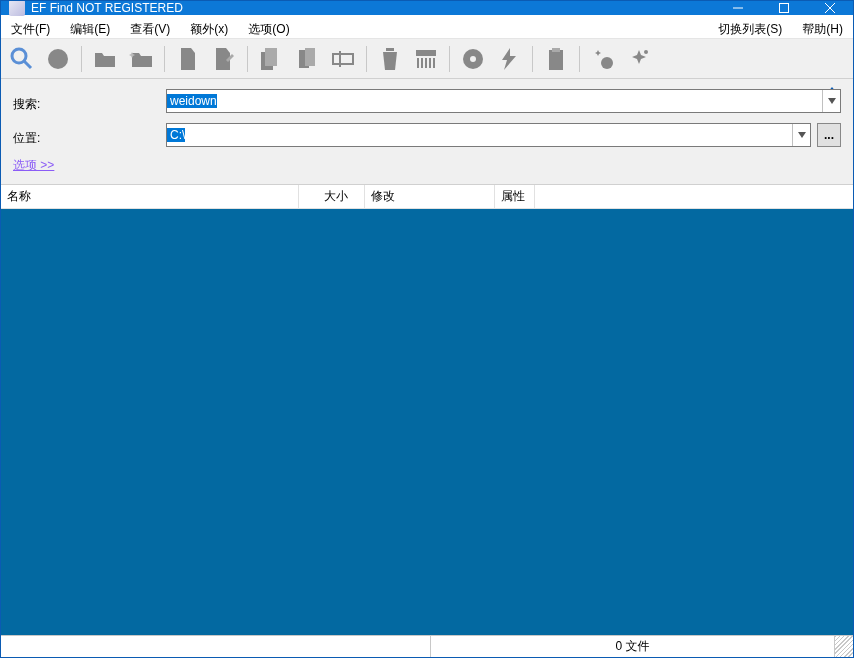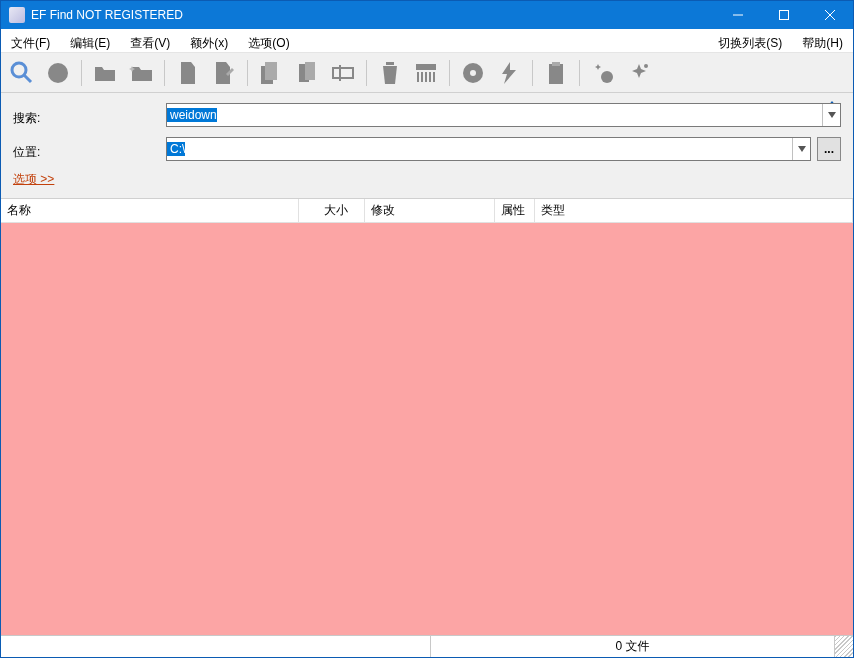--- a/index.html
+++ b/index.html
@@ -1,19 +1,19 @@
 <!DOCTYPE html>
 <html><head>
 <meta charset="utf-8">
 <style>
 * { margin: 0; padding: 0; box-sizing: border-box; font-family: "Microsoft YaHei", "Segoe UI", Tahoma, sans-serif; font-size: 12px; }
 body { background: #fff; width: 854px; height: 658px; overflow: hidden; display: flex; flex-direction: column; border: 1px solid #0b5bb3; }
 
 
-.titlebar { height: 28px; background: #0c78d7; color: #fff; display: flex; align-items: center; }
+.titlebar { height: 14px; background: #0c78d7; color: #fff; display: flex; align-items: center; }
 .titlebar .icon { width: 16px; height: 16px; margin: 0 6px 0 8px; background: linear-gradient(135deg,#e8e8f4,#bcbce0); border-radius: 2px; position: relative; }
 .titlebar .ttl { flex: 0 0 auto; font-size: 12px; }
 .titlebar .spacer { flex: 1 1 auto; }
 .winbtn { width: 46px; height: 30px; display: flex; align-items: center; justify-content: center; }
 .winbtn svg { stroke: #fff; fill: none; stroke-width: 1; }
 
 
 .menubar { height: 24px; background: #fff; display: flex; align-items: flex-end; border-bottom: 1px solid #e5e5e5; }
 .menubar .mi { padding: 0 10px; display: flex; align-items: center; }
 .menubar .gap { flex: 1 1 auto; }
@@ -30,24 +30,24 @@
 .srow { display: flex; align-items: flex-end; margin-bottom: 10px; }
 .slabel { width: 110px; }
 .combo { flex: 1; height: 24px; border: 1px solid #7a7a7a; background: #fff; position: relative; display: flex; align-items: center; margin-left: 43px; }
 .combo .val { padding-left: 3px; background: #0078d7; color: #fff; }
 .combo input { border: none; outline: none; flex: 1; padding-left: 3px; font-size: 12px; height: 20px; }
 .combo .dd { position: absolute; right: 0; top: 0; width: 18px; height: 100%; display: flex; align-items: center; justify-content: center; border-left: 1px solid #c0c0c0; }
 .combo .dd svg { fill: #555; }
 .btnsmall { width: 24px; height: 24px; margin-left: 6px; border: 1px solid #888; background: #e1e1e1; display: flex; align-items: center; justify-content: center; font-weight: bold; }
 .uparrow { position: absolute; right: 12px; top: 6px; width: 16px; height: 16px; }
 .uparrow svg { fill: #0b5bb3; }
-.optlink { color: #c2410c; text-decoration: underline; cursor: pointer; }
-
-
-.results { flex: 1 1 auto; display: flex; flex-direction: column; overflow: hidden; background: #fca5a5; }
+.optlink { color: #8b5cf6; text-decoration: underline; cursor: pointer; }
+
+
+.results { flex: 1 1 auto; display: flex; flex-direction: column; overflow: hidden; background: #0369a1; }
 .thead { display: flex; height: 24px; background: #fff; border-bottom: 1px solid #e1e1e1; }
 .th { border-right: 1px solid #e1e1e1; display: flex; align-items: center; padding-left: 6px; }
 .th.right { justify-content: flex-end; padding-right: 16px; }
 .tbody { flex: 1; }
 
 
 .statusbar { height: 22px; border-top: 1px solid #c8c8c8; display: flex; justify-content: center; }
 .statusbar .seg { border-right: 1px solid #c8c8c8; display: flex; align-items: center; justify-content: center; }
 .statusbar .seg:first-child { width: 430px; }
 .statusbar .seg:nth-child(2) { flex: 1; }
@@ -235,21 +235,20 @@
     <span class="optlink">选项  &gt;&gt;</span>
   </div>
 </div>
 
 <div class="results">
   <div class="thead">
     <div class="th c-name">名称</div>
     <div class="th c-size right">大小</div>
     <div class="th c-mod">修改</div>
     <div class="th c-attr">属性</div>
-    <div class="th c-type">类型</div>
   </div>
   <div class="tbody"></div>
 </div>
 
 <div class="statusbar">
   <div class="seg"></div>
   <div class="seg">0 文件</div>
   <div class="seg"></div>
 </div>
 

